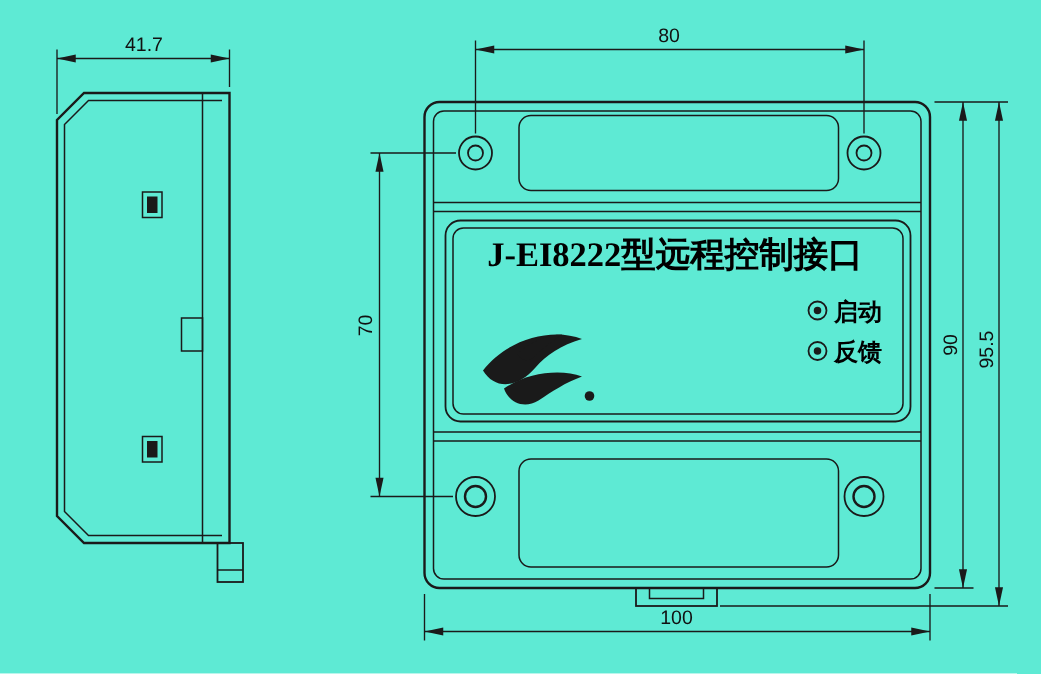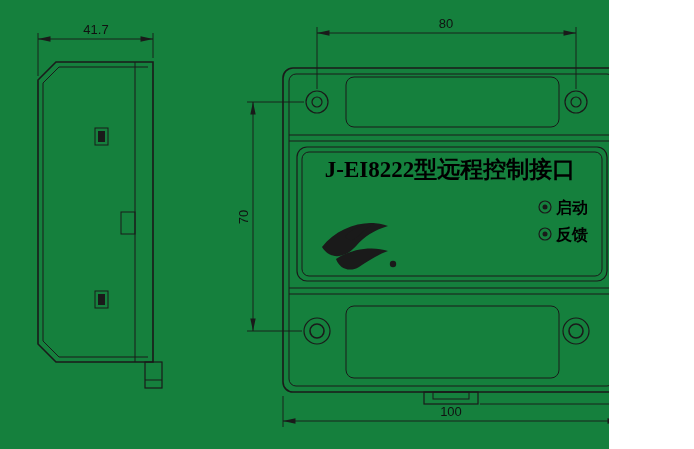--- a/index.html
+++ b/index.html
@@ -1,16 +1,16 @@
 <!DOCTYPE html>
 <html><head>
 <meta charset="utf-8">
 <style>
   html,body{margin:0;padding:0;background:#ffffff;}
-  .sheet{position:relative;width:609px;height:449px;background:#15803d;overflow:hidden;
+  .sheet{position:relative;width:694px;height:449px;background:#5eead4;overflow:hidden;
          font-family:"Liberation Sans",sans-serif;}
   svg{display:block;}
   .ln{stroke:#1a1a1a;fill:none;}
   .thick{stroke-width:1.6;}
   .mid{stroke-width:1.2;}
   .thin{stroke-width:1;}
   .dim{stroke-width:0.9;}
   .ink{fill:#1a1a1a;stroke:none;}
   .dim-text{font:13px "Liberation Sans",sans-serif;fill:#111111;}
   .title-text{font:700 23px "Liberation Serif",serif;fill:#000000;}

